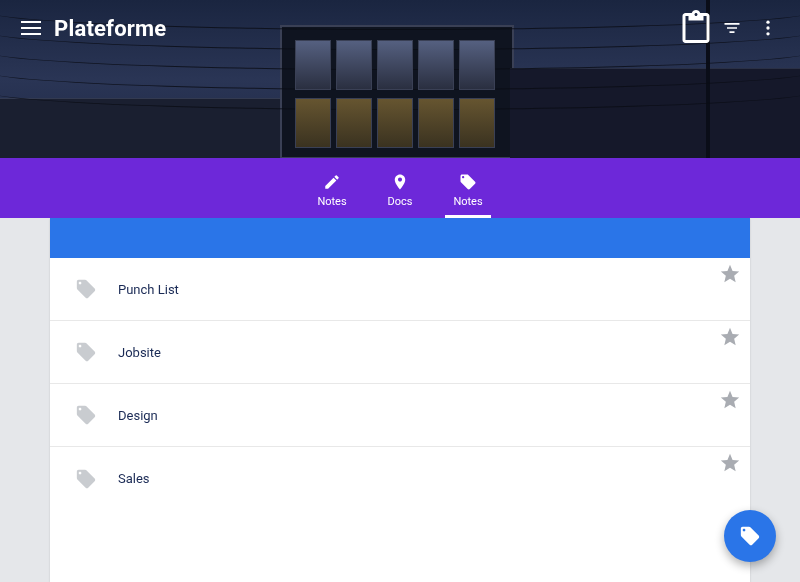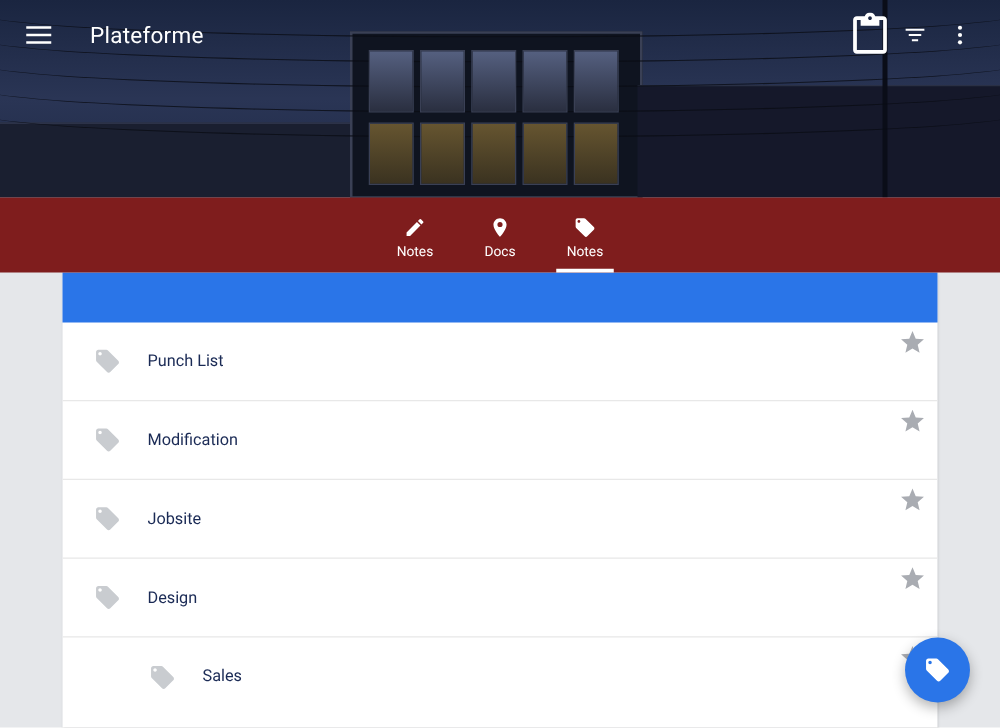--- a/index.html
+++ b/index.html
@@ -78,31 +78,31 @@
     height: 56px;
     display: flex;
     align-items: center;
     padding: 0 14px 0 18px;
     color: #fff;
     z-index: 5;
   }
   .menu-btn { width: 26px; height: 26px; display:flex; align-items:center; justify-content:center; cursor:pointer; }
   .hamburger { width: 20px; height: 14px; display:flex; flex-direction:column; justify-content:space-between; }
   .hamburger span { display:block; height:2px; background:#fff; width:100%; }
-  .app-title { font-size: 18px; font-weight: 400; margin-left: 28px; color:#fff; letter-spacing: 0.2px; }
+  .app-title { font-size: 22px; font-weight: 700; margin-left: 10px; color:#fff; letter-spacing: 0.2px; }
   .appbar-spacer { flex: 1; }
   .appbar-icon { width: 36px; height: 36px; display:flex; align-items:center; justify-content:center; cursor:pointer; color:#fff; }
   .appbar svg { fill: #fff; }
 
   
   .tabbar {
     position: relative;
     width: 100%;
     height: 60px;
-    background: #7f1d1d;
+    background: #6d28d9;
     display: flex;
     justify-content: center;
     gap: 18px;
     z-index: 4;
   }
   .tab {
     width: 50px;
     display: flex;
     flex-direction: column;
     align-items: center;
@@ -149,21 +149,21 @@
   }
   .row {
     position: relative;
     height: 63px;
     border-bottom: 1px solid #e8e8e8;
     display: flex;
     align-items: center;
     padding-left: 24px;
     padding-right: 18px;
   }
-  .row:last-child { border-bottom: none; margin-left: 44px; }
+  .row:last-child { border-bottom: none; }
   .row .tag-icon {
     width: 24px; height: 24px;
     margin-right: 20px;
     display:flex; align-items:center; justify-content:center;
   }
   .row .tag-icon svg { fill: #c9ccd0; width: 22px; height: 22px; }
   .row .tag-label {
     font-size: 13px;
     color: #1a2a55;
     font-weight: 400;
@@ -287,59 +287,46 @@
                 <path d="M12 17.27L18.18 21l-1.64-7.03L22 9.24l-7.19-.61L12 2 9.19 8.63 2 9.24l5.46 4.73L5.82 21z"></path>
               </svg></span>
           </div>
         </div>
         <div class="row">
           <div class="tag-icon">
             <svg viewBox="0 0 24 24">
               <path d="M21.41 11.58l-9-9C12.05 2.22 11.55 2 11 2H4c-1.1 0-2 .9-2 2v7c0 .55.22 1.05.59 1.42l9 9c.36.36.86.58 1.41.58s1.05-.22 1.41-.59l7-7c.37-.36.59-.86.59-1.41s-.23-1.06-.59-1.42zM5.5 7C4.67 7 4 6.33 4 5.5S4.67 4 5.5 4 7 4.67 7 5.5 6.33 7 5.5 7z"></path>
             </svg>
           </div>
-          <div class="tag-label">Modification</div>
+          <div class="tag-label">Jobsite</div>
           <div class="star">
             <span><svg viewBox="0 0 24 24">
                 <path d="M12 17.27L18.18 21l-1.64-7.03L22 9.24l-7.19-.61L12 2 9.19 8.63 2 9.24l5.46 4.73L5.82 21z"></path>
               </svg></span>
           </div>
         </div>
         <div class="row">
           <div class="tag-icon">
             <svg viewBox="0 0 24 24">
               <path d="M21.41 11.58l-9-9C12.05 2.22 11.55 2 11 2H4c-1.1 0-2 .9-2 2v7c0 .55.22 1.05.59 1.42l9 9c.36.36.86.58 1.41.58s1.05-.22 1.41-.59l7-7c.37-.36.59-.86.59-1.41s-.23-1.06-.59-1.42zM5.5 7C4.67 7 4 6.33 4 5.5S4.67 4 5.5 4 7 4.67 7 5.5 6.33 7 5.5 7z"></path>
             </svg>
           </div>
-          <div class="tag-label">Jobsite</div>
+          <div class="tag-label">Design</div>
           <div class="star">
             <span><svg viewBox="0 0 24 24">
                 <path d="M12 17.27L18.18 21l-1.64-7.03L22 9.24l-7.19-.61L12 2 9.19 8.63 2 9.24l5.46 4.73L5.82 21z"></path>
               </svg></span>
           </div>
         </div>
         <div class="row">
           <div class="tag-icon">
             <svg viewBox="0 0 24 24">
               <path d="M21.41 11.58l-9-9C12.05 2.22 11.55 2 11 2H4c-1.1 0-2 .9-2 2v7c0 .55.22 1.05.59 1.42l9 9c.36.36.86.58 1.41.58s1.05-.22 1.41-.59l7-7c.37-.36.59-.86.59-1.41s-.23-1.06-.59-1.42zM5.5 7C4.67 7 4 6.33 4 5.5S4.67 4 5.5 4 7 4.67 7 5.5 6.33 7 5.5 7z"></path>
             </svg>
           </div>
-          <div class="tag-label">Design</div>
-          <div class="star">
-            <span><svg viewBox="0 0 24 24">
-                <path d="M12 17.27L18.18 21l-1.64-7.03L22 9.24l-7.19-.61L12 2 9.19 8.63 2 9.24l5.46 4.73L5.82 21z"></path>
-              </svg></span>
-          </div>
-        </div>
-        <div class="row">
-          <div class="tag-icon">
-            <svg viewBox="0 0 24 24">
-              <path d="M21.41 11.58l-9-9C12.05 2.22 11.55 2 11 2H4c-1.1 0-2 .9-2 2v7c0 .55.22 1.05.59 1.42l9 9c.36.36.86.58 1.41.58s1.05-.22 1.41-.59l7-7c.37-.36.59-.86.59-1.41s-.23-1.06-.59-1.42zM5.5 7C4.67 7 4 6.33 4 5.5S4.67 4 5.5 4 7 4.67 7 5.5 6.33 7 5.5 7z"></path>
-            </svg>
-          </div>
           <div class="tag-label">Sales</div>
           <div class="star">
             <span><svg viewBox="0 0 24 24">
                 <path d="M12 17.27L18.18 21l-1.64-7.03L22 9.24l-7.19-.61L12 2 9.19 8.63 2 9.24l5.46 4.73L5.82 21z"></path>
               </svg></span>
           </div>
         </div>
       </div>
   </div>
 </div>

